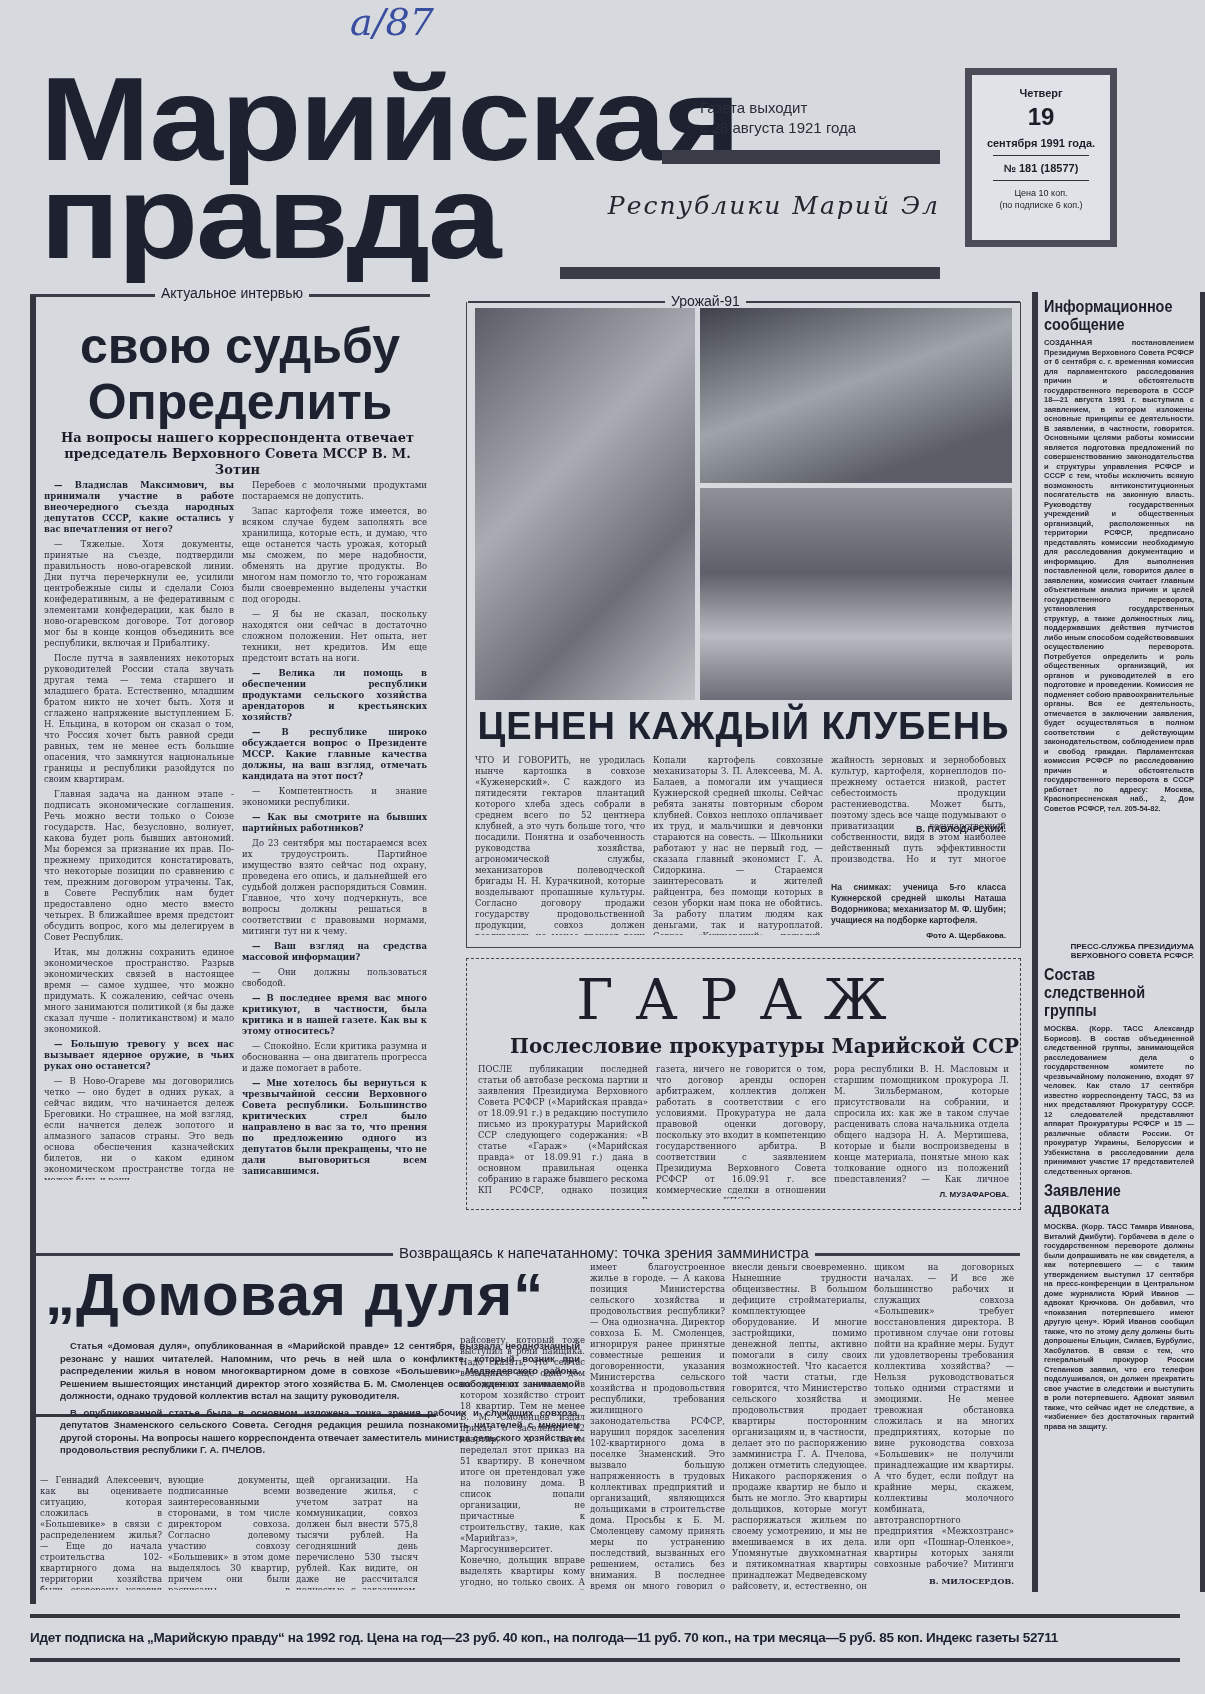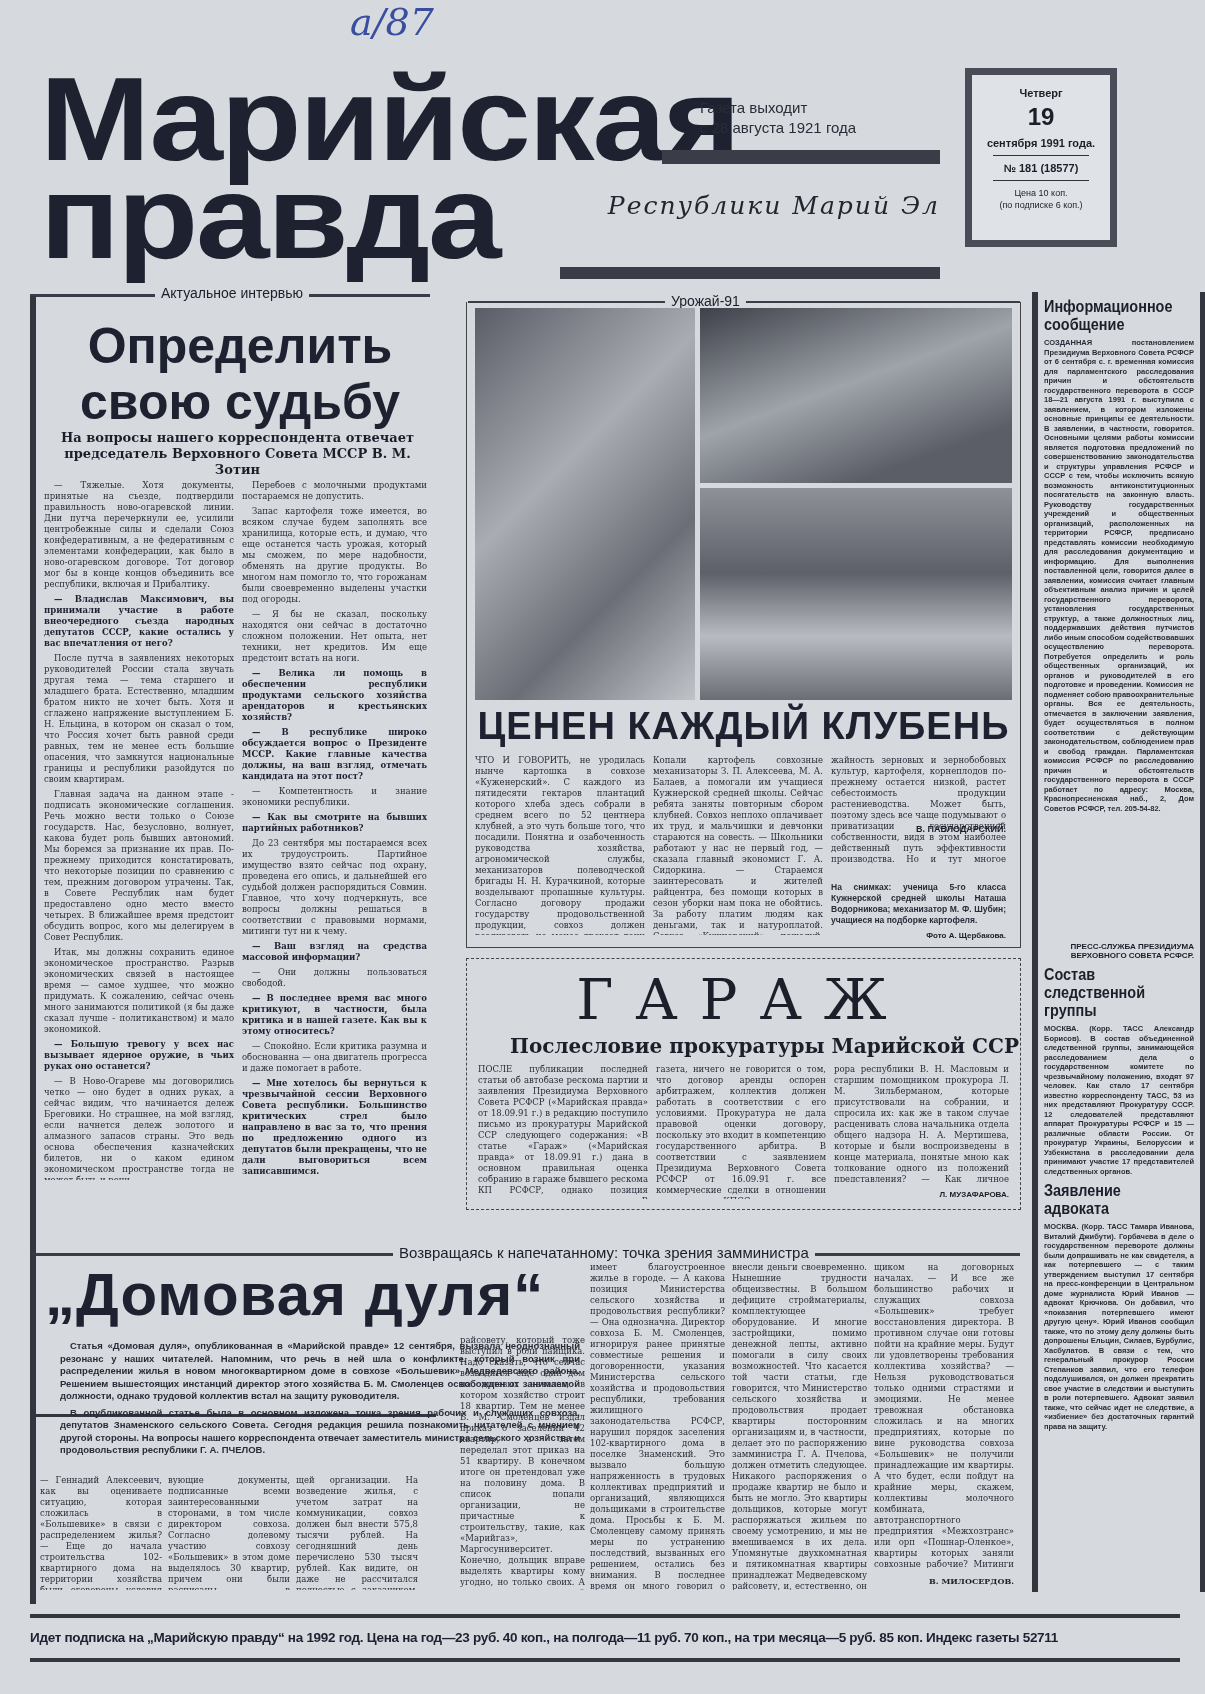--- a/index.html
+++ b/index.html
@@ -64,27 +64,27 @@
     <div>(по подписке 6 коп.)</div>
   </div>
 </div>
 
 <div class="abs" style="left:30px;top:294px;width:400px;height:3px;">
     <div class="sec-line"></div>
   </div>
 <div class="abs section-label" style="left:155px;top:285px;">Актуальное интервью</div>
 <div class="abs box" style="left:30px;top:296px;width:400px;height:1118px;border-top:none;border-right:none;border-left:6px solid #33363f;border-bottom:3px solid #33363f;"></div>
 <div class="abs headline" style="left:60px;top:318px;width:360px;font-size:50px;line-height:56px;">
+  <div>свою судьбу</div>
   <div>Определить</div>
-  <div>свою судьбу</div>
 </div>
 <div class="abs" style="left:50px;top:430px;width:375px;text-align:center;font-family:'DejaVu Serif',serif;font-weight:bold;font-size:13px;line-height:16px;">На вопросы нашего корреспондента отвечает председатель Верховного Совета МССР В. М. Зотин</div>
 <div class="abs col" id="int-col1" style="left:44px;top:480px;width:190px;height:700px;overflow:hidden;">
+    <p><b>— Владислав Максимович, вы принимали участие в работе внеочередного съезда народных депутатов СССР, какие остались у вас впечатления от него?</b></p>
     <p>— Тяжелые. Хотя документы, принятые на съезде, подтвердили правильность ново-огаревской линии. Дни путча перечеркнули ее, усилили центробежные силы и сделали Союз конфедеративным, а не федеративным с элементами конфедерации, как было в ново-огаревском договоре. Тот договор мог бы в конце концов объединить все республики, включая и Прибалтику.</p>
-    <p><b>— Владислав Максимович, вы принимали участие в работе внеочередного съезда народных депутатов СССР, какие остались у вас впечатления от него?</b></p>
     <p>После путча в заявлениях некоторых руководителей России стала звучать другая тема — тема старшего и младшего брата. Естественно, младшим братом никто не хочет быть. Хотя и сглажено напряжение выступлением Б. Н. Ельцина, в котором он сказал о том, что Россия хочет быть равной среди равных, тем не менее есть большие опасения, что замкнутся национальные границы и республики разойдутся по своим квартирам.</p>
     <p>Главная задача на данном этапе - подписать экономические соглашения. Речь можно вести только о Союзе государств. Нас, безусловно, волнует, какова будет роль бывших автономий. Мы боремся за признание их прав. По-прежнему приходится констатировать, что некоторые позиции по сравнению с тем, прежним договором утрачены. Так, в Совете Республик нам будет предоставлено одно место вместо четырех. В ближайшее время предстоит обсудить вопрос, кого мы делегируем в Совет Республик.</p>
     <p>Итак, мы должны сохранить единое экономическое пространство. Разрыв экономических связей в настоящее время — самое худшее, что можно придумать. К сожалению, сейчас очень много занимаются политикой (я бы даже сказал лучше - политиканством) и мало экономикой.</p>
     <p><b>— Большую тревогу у всех нас вызывает ядерное оружие, в чьих руках оно останется?</b></p>
     <p>— В Ново-Огареве мы договорились четко — оно будет в одних руках, а сейчас видим, что начинается дележ Бреговики. Но страшнее, на мой взгляд, если начнется дележ золотого и алмазного запасов страны. Это ведь основа обеспечения казначейских билетов, ни о каком едином экономическом пространстве тогда не может быть и речи.</p>
   </div>
 <div class="abs col" id="int-col2" style="left:242px;top:480px;width:185px;height:720px;overflow:hidden;">
     <p>Перебоев с молочными продуктами постараемся не допустить.</p>
     <p>Запас картофеля тоже имеется, во всяком случае будем заполнять все хранилища, которые есть, и думаю, что еще останется часть урожая, который мы сможем, по мере надобности, обменять на другие продукты. Во многом нам помогло то, что горожанам были своевременно выделены участки под огороды.</p>
     <p>— Я бы не сказал, поскольку находятся они сейчас в достаточно сложном положении. Нет опыта, нет техники, нет кредитов. Им еще предстоит встать на ноги.</p>

